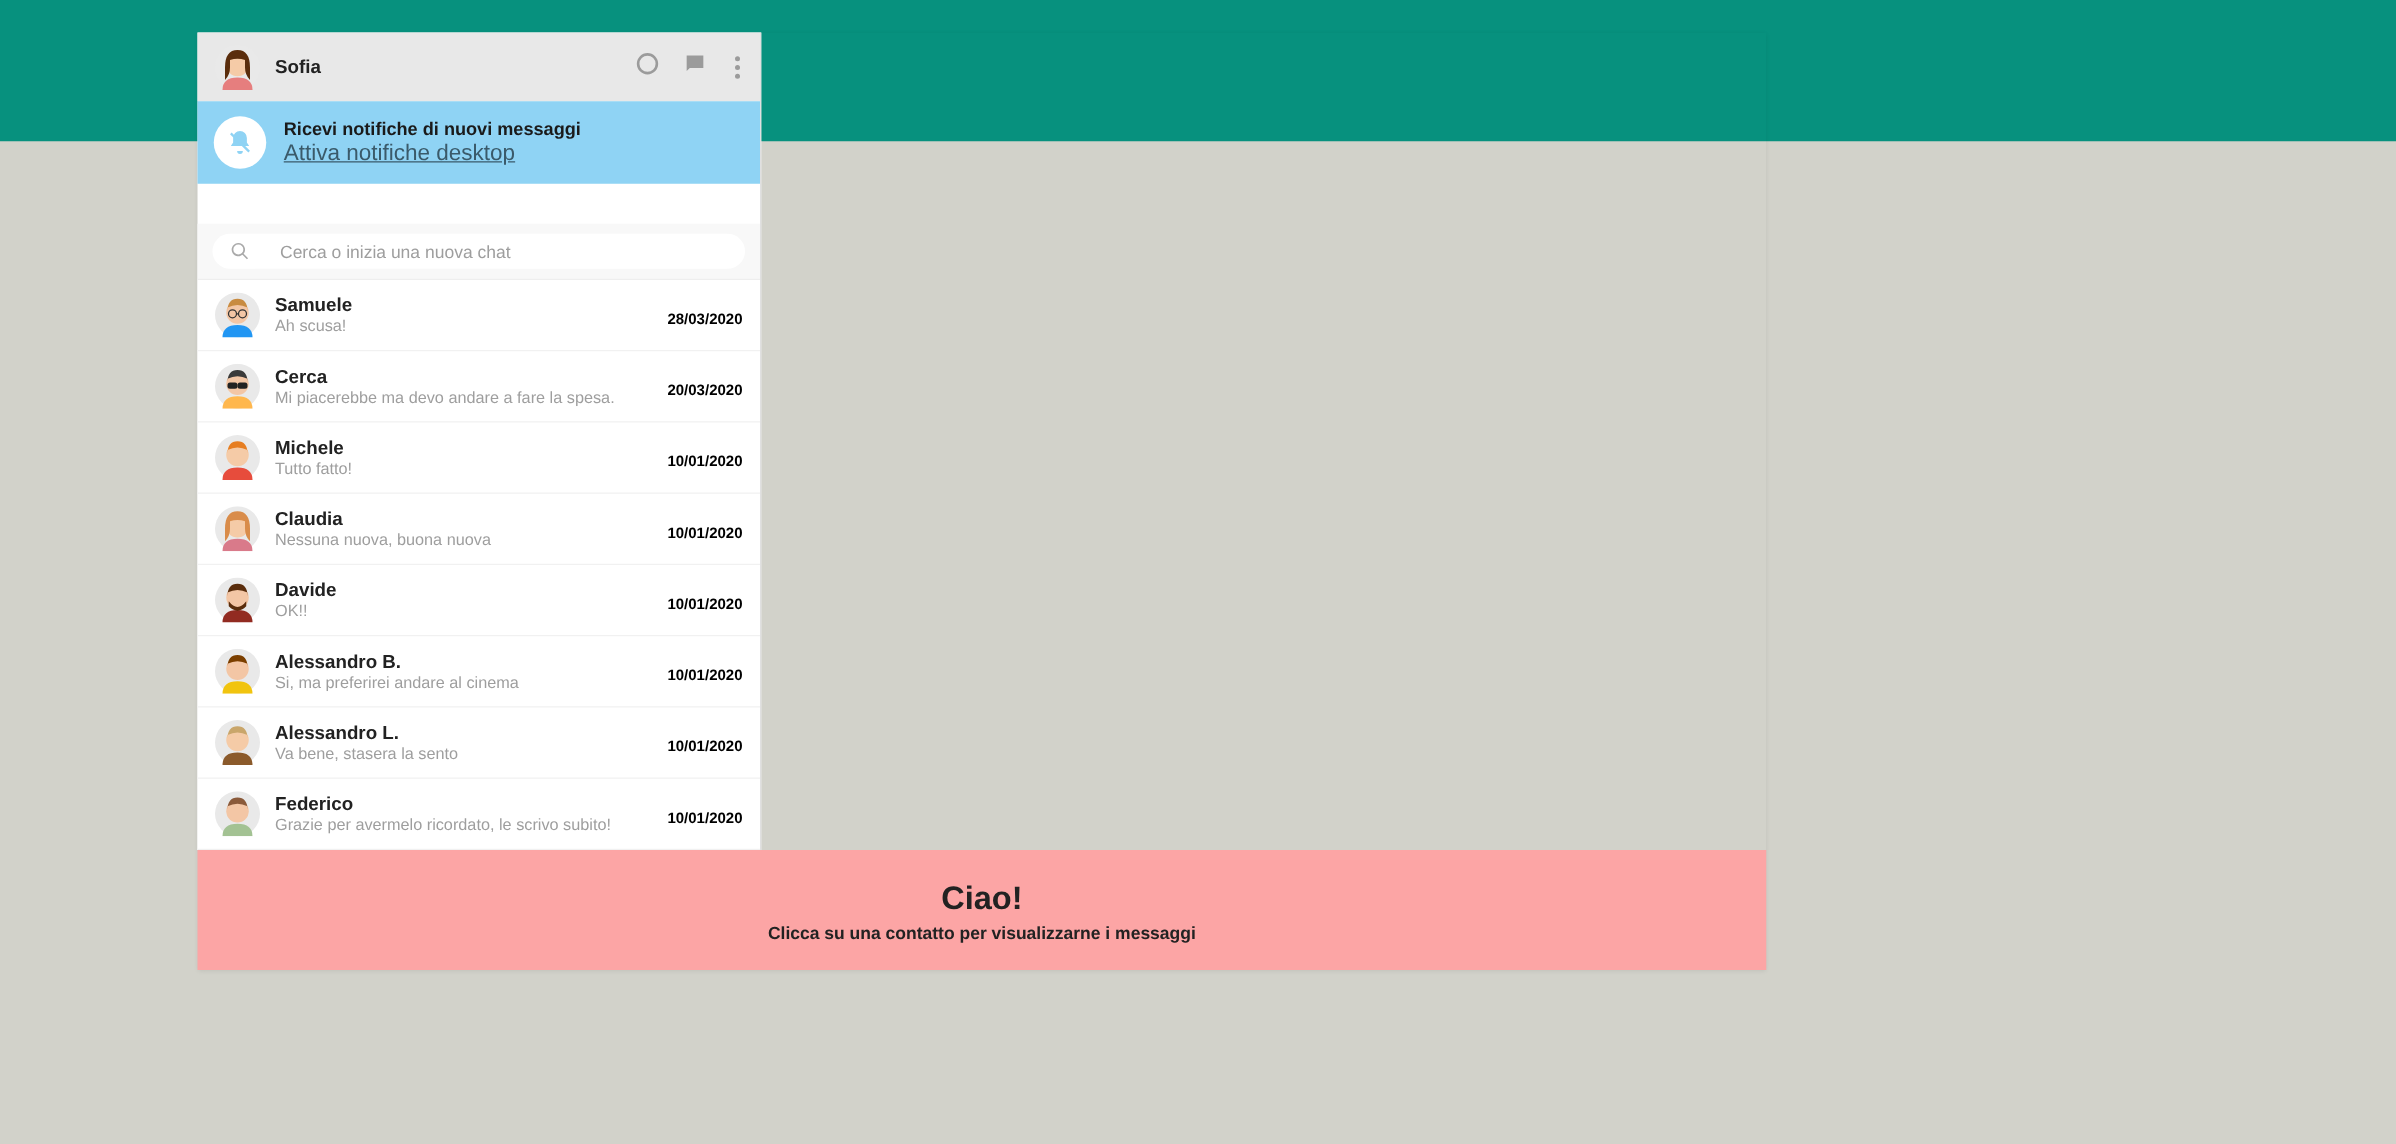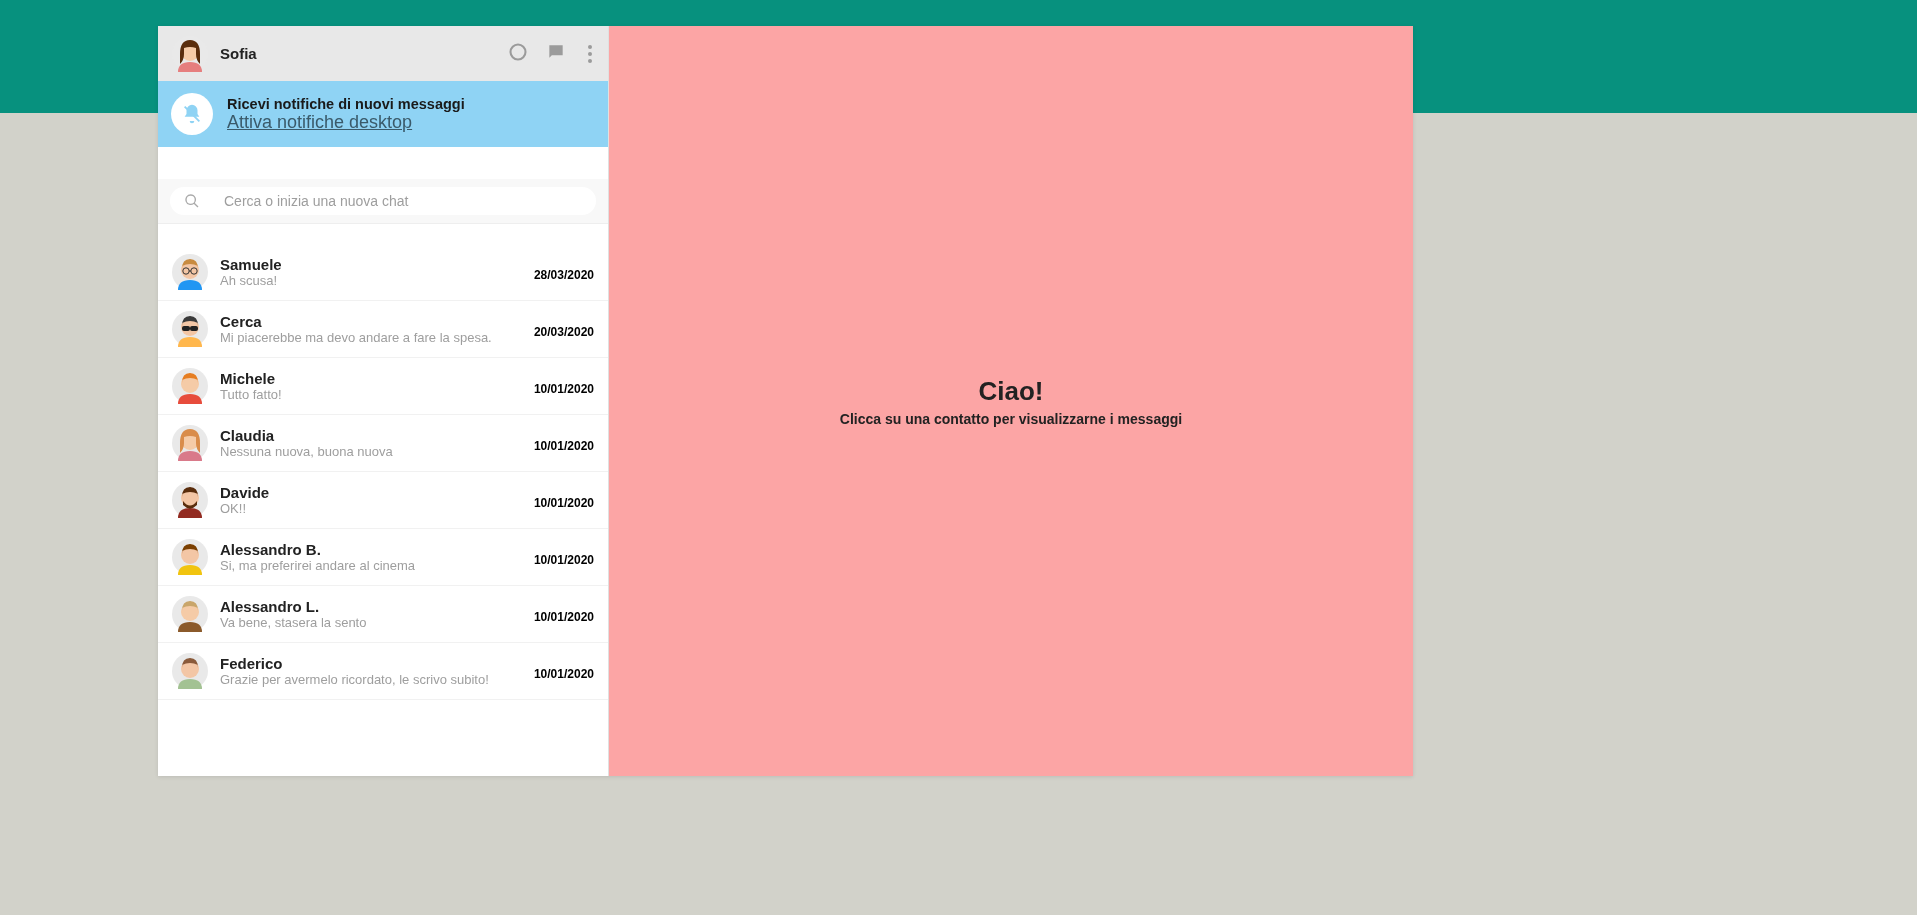--- a/index.html
+++ b/index.html
@@ -18,20 +18,21 @@
     background: #07917e;
   }
   .app {
     position: absolute;
     top: 26px;
     left: 158px;
     width: 1255px;
     height: 750px;
     display: flex;
     box-shadow: 0 1px 4px rgba(0,0,0,0.1);
+    flex-direction: column;
   }
   
   .sidebar {
     width: 451px;
     background: #fff;
     display: flex;
     flex-direction: column;
     border-right: 1px solid #e0e0e0;
   }
   .sb-header {
@@ -104,21 +105,20 @@
     outline: none;
     flex: 1;
     font-size: 14px;
     color: #555;
   }
   .search-wrap input::placeholder { color: #9e9e9e; }
   .chat-list {
     flex: 1;
     overflow-y: auto;
     background: #fff;
-    margin-top: 20px;
   }
   .chat-item {
     display: flex;
     align-items: center;
     padding: 10px 14px;
     border-bottom: 1px solid #f1f1f1;
     cursor: pointer;
     position: relative;
   }
   .chat-info {

